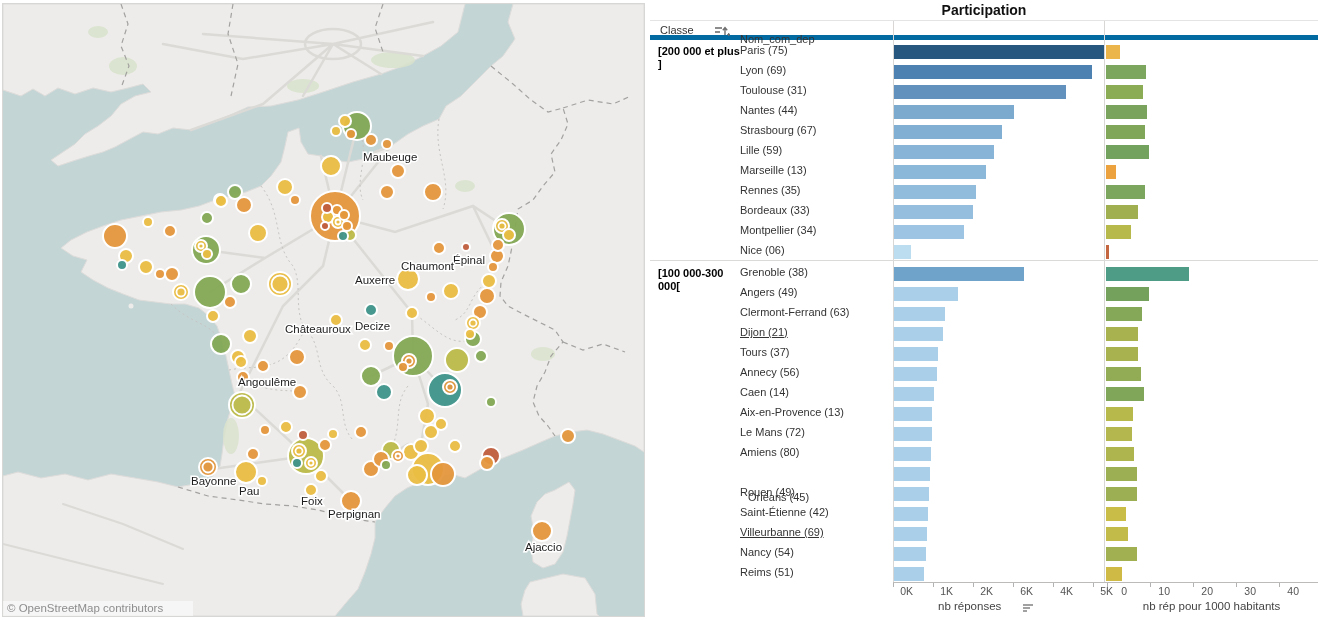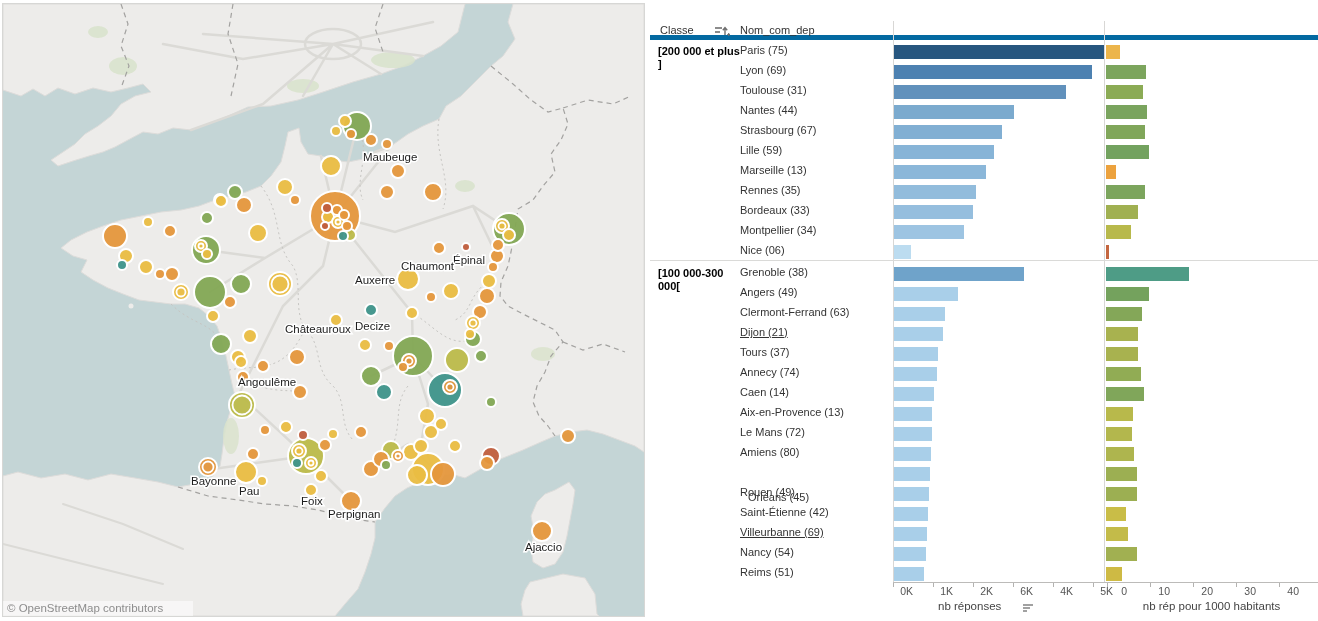--- a/index.html
+++ b/index.html
@@ -17,21 +17,21 @@
 
   
   #panel { position:absolute; left:650px; top:0; width:668px; height:621px; background:#fff; }
   #panel-title { position:absolute; left:0; top:0; width:100%; height:21px; text-align:center;
     font-size:14px; font-weight:bold; color:#111; line-height:20px;
     border-bottom:1px solid #e4e4e4; }
   #col-header { position:absolute; left:0; top:21px; width:100%; height:19px;
     border-bottom:5px solid #0369a1; font-size:11px; color:#333; }
   #hdr-classe { position:absolute; left:10px; top:3px; }
   #hdr-sort { position:absolute; left:64px; top:4px; width:16px; height:12px; cursor:pointer; }
-  #hdr-name { position:absolute; left:90px; top:3px; }
+  #hdr-name { position:absolute; left:90px; top:12px; }
   .vline { position:absolute; width:1px; background:#d8d7d5; top:21px; height:561px; }
   #vline-left { left:243px; }
   #vline-mid { left:454px; }
   #rows { position:absolute; left:0; top:0; width:668px; height:621px; }
   .classe-label { position:absolute; left:8px; width:82px; font-size:11px; font-weight:bold;
     color:#000; line-height:13px; }
   .city-label { position:absolute; left:90px; width:150px; height:20px; line-height:20px;
     font-size:11px; color:#333; white-space:nowrap; overflow:hidden; }
   .bar { position:absolute; height:14px; }
   .sep { position:absolute; left:0; width:668px; height:1px; background:#dadad8; }
@@ -269,20 +269,21 @@
         </g>
 
       <g>
         <rect x="0" y="597" width="190" height="15" fill="#ffffff" opacity="0.55"></rect>
         <text id="attr-text" class="attr-text" x="4" y="608">© OpenStreetMap contributors</text>
       </g>
     </svg>
   </div>
 
   <div id="panel">
+    <div id="panel-title">Participation</div>
 
     <div id="col-header">
       <span id="hdr-classe">Classe</span>
       <svg id="hdr-sort" viewBox="0 0 16 12">
         <line x1="1" y1="3" x2="8" y2="3" stroke="#6f6f6f" stroke-width="1.6"></line>
         <line x1="1" y1="7" x2="6" y2="7" stroke="#6f6f6f" stroke-width="1.6"></line>
         <path d="M11,10 L11,3 M8.8,5.2 L11,2.6 L13.2,5.2" fill="none" stroke="#6f6f6f" stroke-width="1.4"></path>
         <path d="M13.2,9.5 h3 M14.7,8 v3" stroke="#6f6f6f" stroke-width="1.2"></path>
       </svg>
       <span id="hdr-name">Nom_com_dep</span>
@@ -336,21 +337,21 @@
         <div class="bar" style="left: 456px; top: 287px; width: 43px; background: rgb(116, 162, 93);"></div>
         <div class="city-label" style="top: 302px;">Clermont-Ferrand (63)</div>
         <div class="bar" style="left: 244px; top: 307px; width: 51.2px; background: rgb(169, 207, 233);"></div>
         <div class="bar" style="left: 456px; top: 307px; width: 36.12px; background: rgb(132, 167, 88);"></div>
         <div class="city-label" style="top: 322px; text-decoration: underline;">Dijon (21)</div>
         <div class="bar" style="left: 244px; top: 327px; width: 48.8px; background: rgb(169, 207, 233);"></div>
         <div class="bar" style="left: 456px; top: 327px; width: 31.82px; background: rgb(168, 178, 79);"></div>
         <div class="city-label" style="top: 342px;">Tours (37)</div>
         <div class="bar" style="left: 244px; top: 347px; width: 44px; background: rgb(169, 207, 233);"></div>
         <div class="bar" style="left: 456px; top: 347px; width: 31.82px; background: rgb(168, 178, 79);"></div>
-        <div class="city-label" style="top: 362px;">Annecy (74)</div>
+        <div class="city-label" style="top: 362px;">Annecy (56)</div>
         <div class="bar" style="left: 244px; top: 367px; width: 42.8px; background: rgb(169, 207, 233);"></div>
         <div class="bar" style="left: 456px; top: 367px; width: 34.83px; background: rgb(145, 172, 84);"></div>
         <div class="city-label" style="top: 382px;">Caen (14)</div>
         <div class="bar" style="left: 244px; top: 387px; width: 40px; background: rgb(169, 207, 233);"></div>
         <div class="bar" style="left: 456px; top: 387px; width: 38.27px; background: rgb(128, 166, 90);"></div>
         <div class="city-label" style="top: 402px;">Aix-en-Provence (13)</div>
         <div class="bar" style="left: 244px; top: 407px; width: 38px; background: rgb(169, 207, 233);"></div>
         <div class="bar" style="left: 456px; top: 407px; width: 27.09px; background: rgb(184, 185, 75);"></div>
         <div class="city-label" style="top: 422px;">Le Mans (72)</div>
         <div class="bar" style="left: 244px; top: 427px; width: 37.6px; background: rgb(169, 207, 233);"></div>

